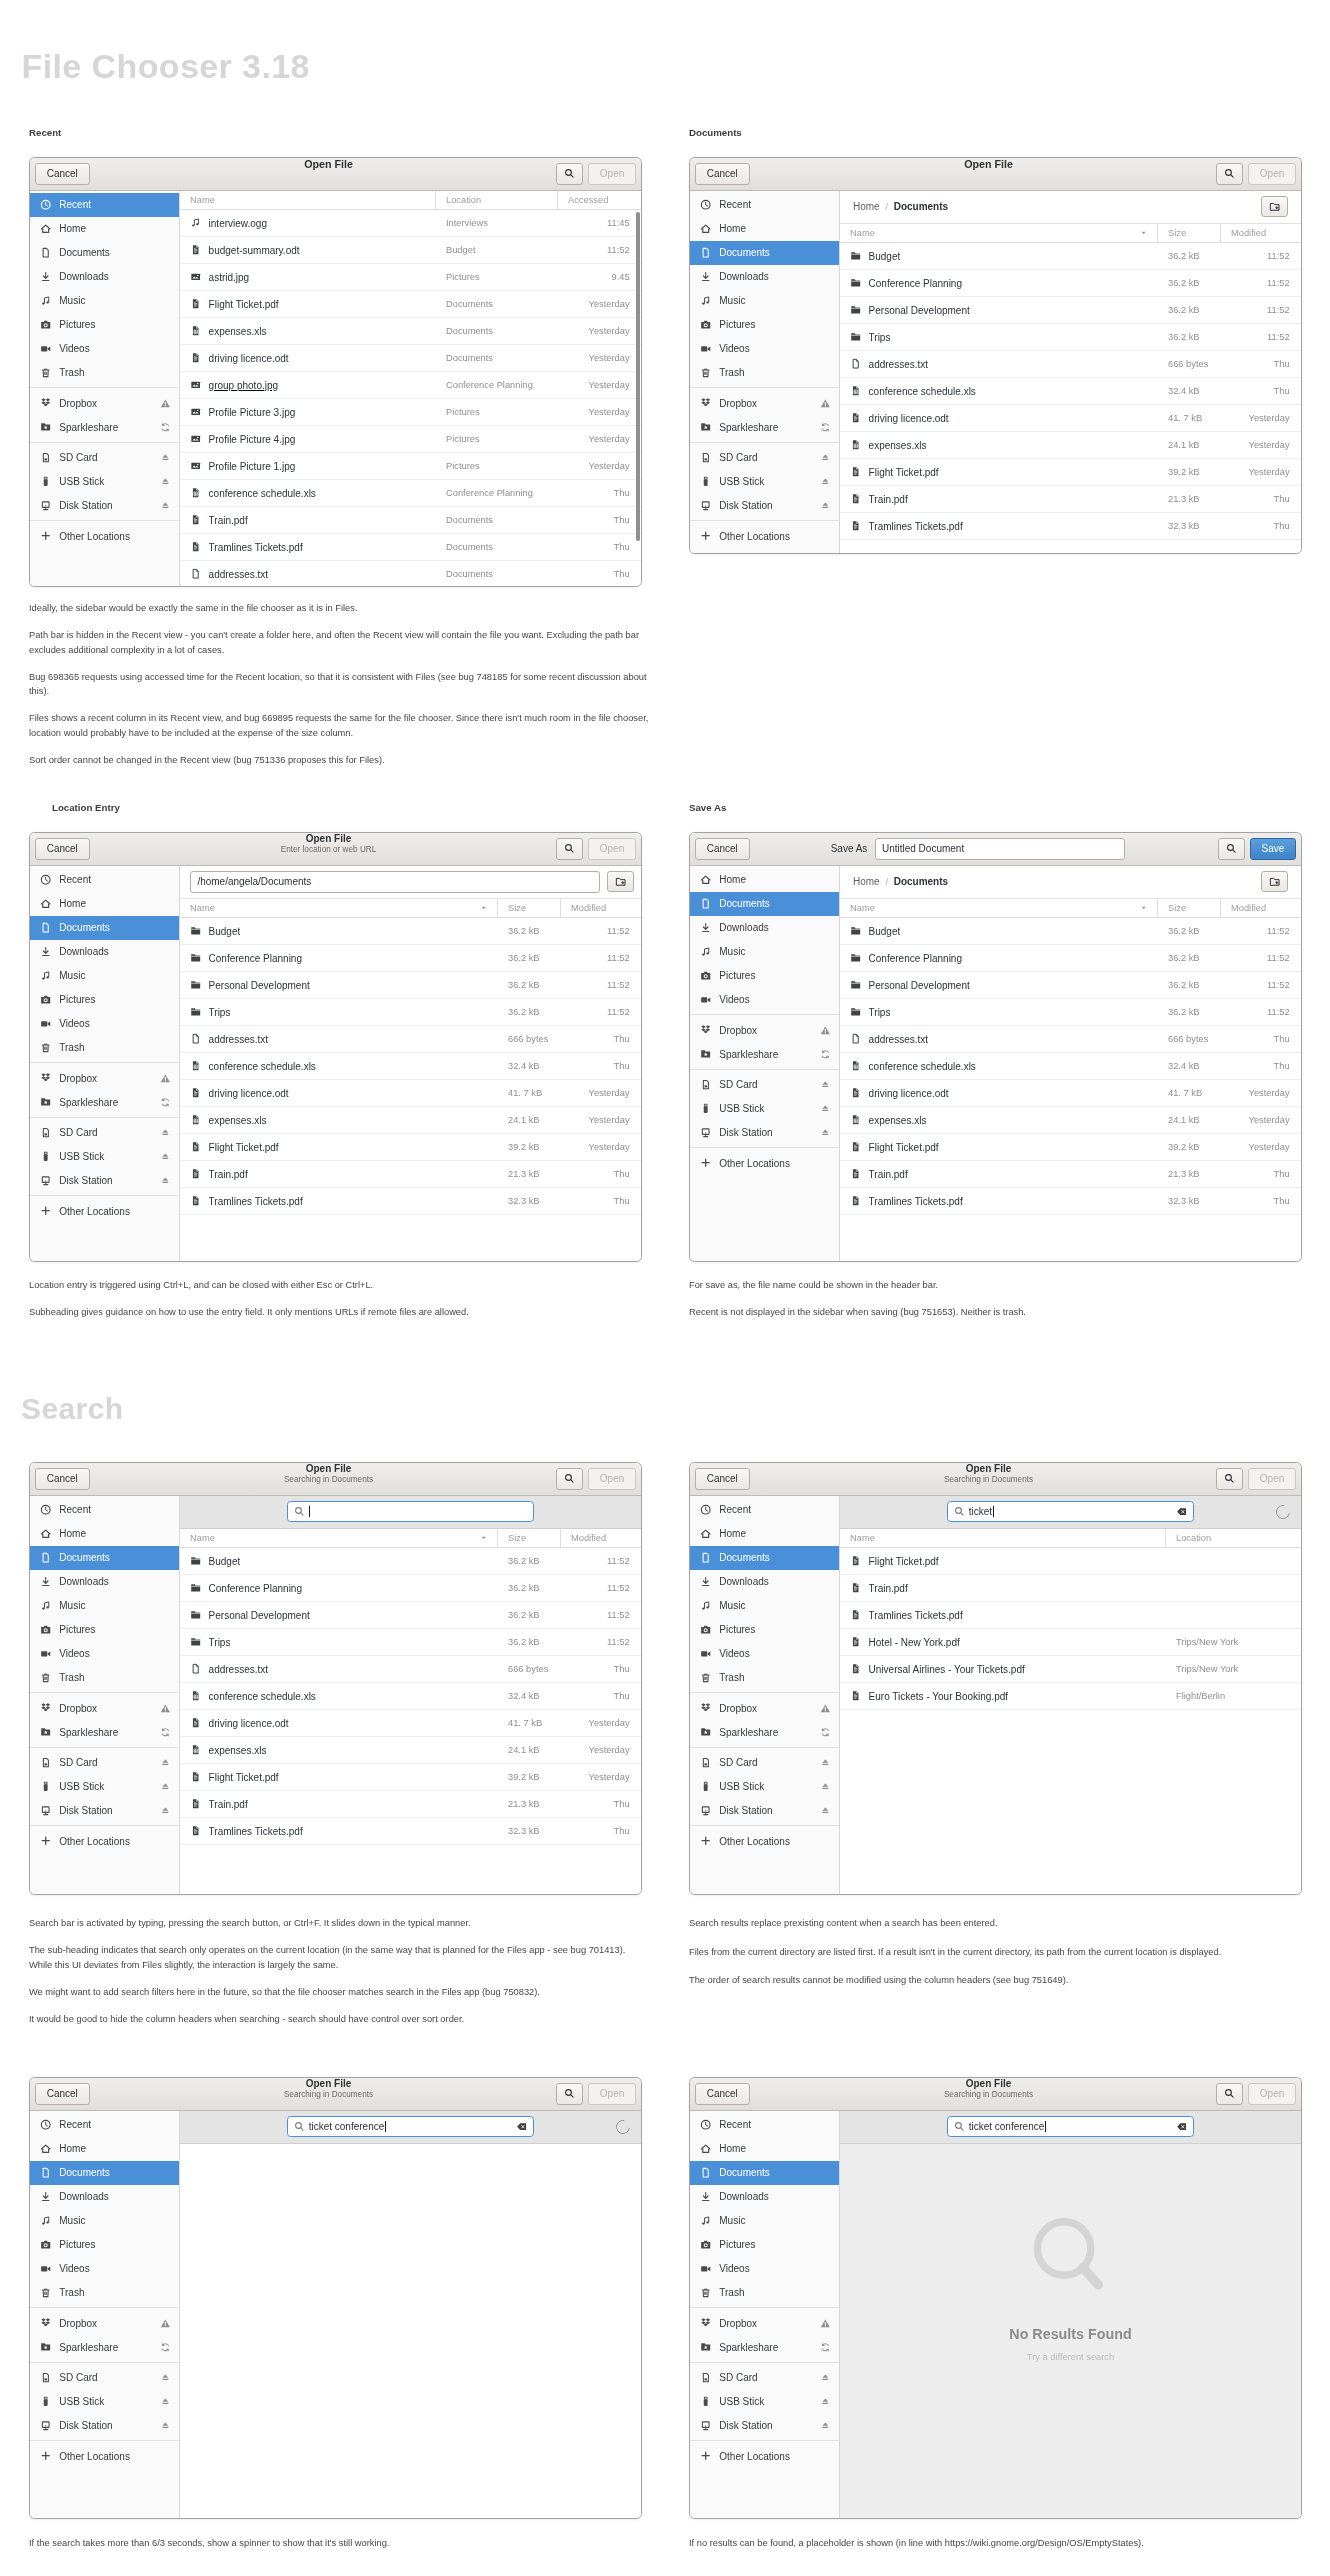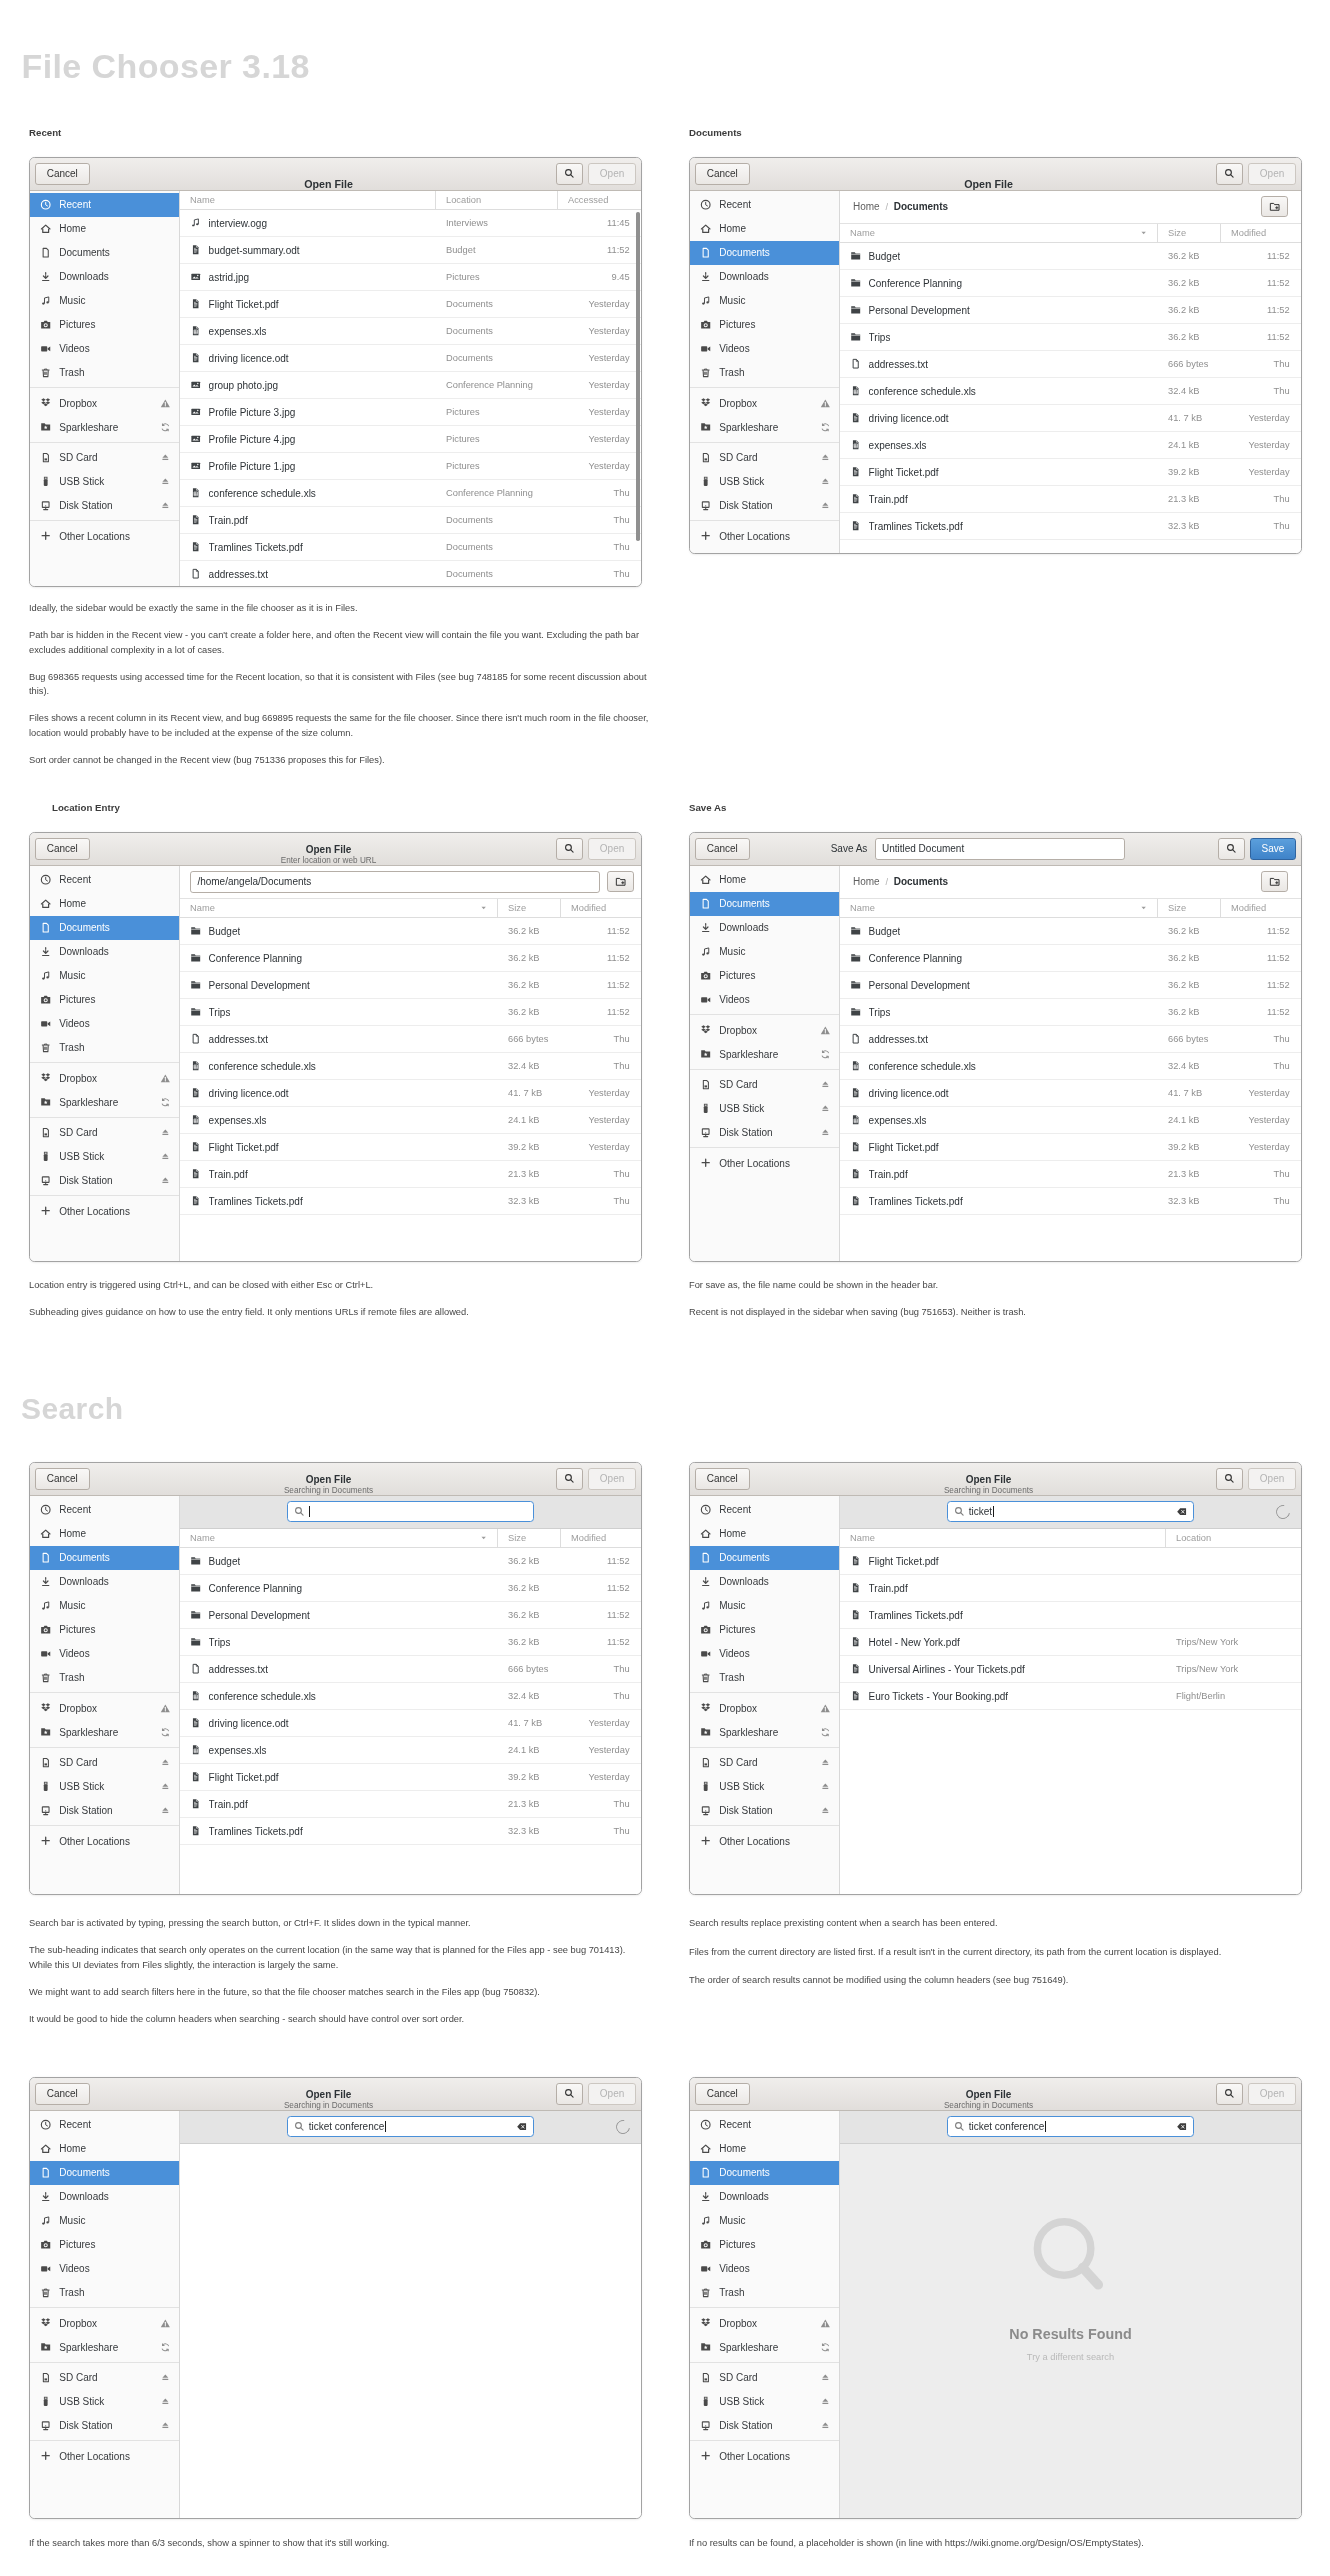--- a/index.html
+++ b/index.html
@@ -11,21 +11,21 @@
   .captions{position:absolute;font-size:9.3px;color:#464646;line-height:14.3px;}
   .captions p{margin:0 0 13px 0;}
   .captions.gap20 p{margin-bottom:14.3px;}
 
   .dialog{position:absolute;background:#fff;border:0.7px solid #a3a3a3;border-radius:5.7px;
           box-shadow:0 0.7px 2.1px rgba(0,0,0,.07);display:flex;flex-direction:column;overflow:hidden;box-sizing:border-box;}
   .headerbar{height:31.5px;flex:none;background:linear-gradient(#f0eeec,#e1dedb);border-bottom:0.7px solid #bfbab4;position:relative;}
   .hb-left{position:absolute;left:5px;top:0;bottom:0;display:flex;align-items:center;}
   .hb-right{position:absolute;right:5px;top:0;bottom:0;display:flex;align-items:center;gap:5px;}
   .hb-center{position:absolute;left:93px;right:107px;top:0;bottom:0;display:flex;flex-direction:column;
-             align-items:center;justify-content:flex-end;pointer-events:none;}
+             align-items:center;justify-content:flex-start;pointer-events:none;}
   .hb-title{font-size:10.7px;font-weight:700;color:#2d3236;white-space:nowrap;}
   .hb-title.small{font-size:10px;}
   .hb-sub{font-size:8.2px;color:#6b6b6b;margin-top:0.7px;white-space:nowrap;}
   .hb-save-center{position:absolute;left:72px;right:107px;top:0;bottom:0;display:flex;align-items:center;justify-content:center;gap:7.2px;}
   .save-label{font-size:10px;color:#2d3236;white-space:nowrap;}
   .name-input{width:236px;height:20px;background:#fff;border:0.7px solid #b5aea7;border-radius:2.9px;
               font-size:10px;color:#2d3236;display:flex;align-items:center;padding:0 6.4px;}
 
   .btn{height:21.5px;padding:0 10.7px;font-size:10px;color:#333;background:linear-gradient(#f9f8f7,#eae7e4);
        border:0.7px solid #b5aea7;border-radius:2.9px;display:flex;align-items:center;justify-content:center;box-sizing:border-box;}
@@ -413,21 +413,21 @@
                       <path d="M9.1 1.9v2.6h2.6" stroke="#ffffff" stroke-width="0.8" fill="none"></path>
                       <path d="M5.7 6.1h2.3M5.7 7.9h4.6M5.7 9.7h4.6M5.7 11.5h3.4" stroke="#ffffff" stroke-width="0.9"></path>
                     </svg>
                   </span>
                   <span class="ftext">driving licence.odt</span>
                 </div>
                 <div class="fcell" style="width:122px;">Documents</div>
                 <div class="fcell right" style="width:83px;">Yesterday</div>
               </div>
               <div class="frow">
-                <div class="fname" style="flex:1;min-width:0;">
+                <div class="fname" style="flex:1;min-width:0;text-decoration:underline;">
                   <span class="ficon">
                     <svg width="11.4" height="11.4" viewBox="0 0 16 16">
                       <rect x="1.9" y="3.7" width="12.2" height="8.9" rx="0.7" fill="currentColor"></rect>
                       <path d="M3.5 10.7 6 7.6l2 2.3 1.7-1.5 2.8 2.3z" fill="#ffffff"></path>
                       <circle cx="10.9" cy="6.3" r="1" fill="#ffffff"></circle>
                     </svg>
                   </span>
                   <span class="ftext">group photo.jpg</span>
                 </div>
                 <div class="fcell" style="width:122px;">Conference Planning</div>

